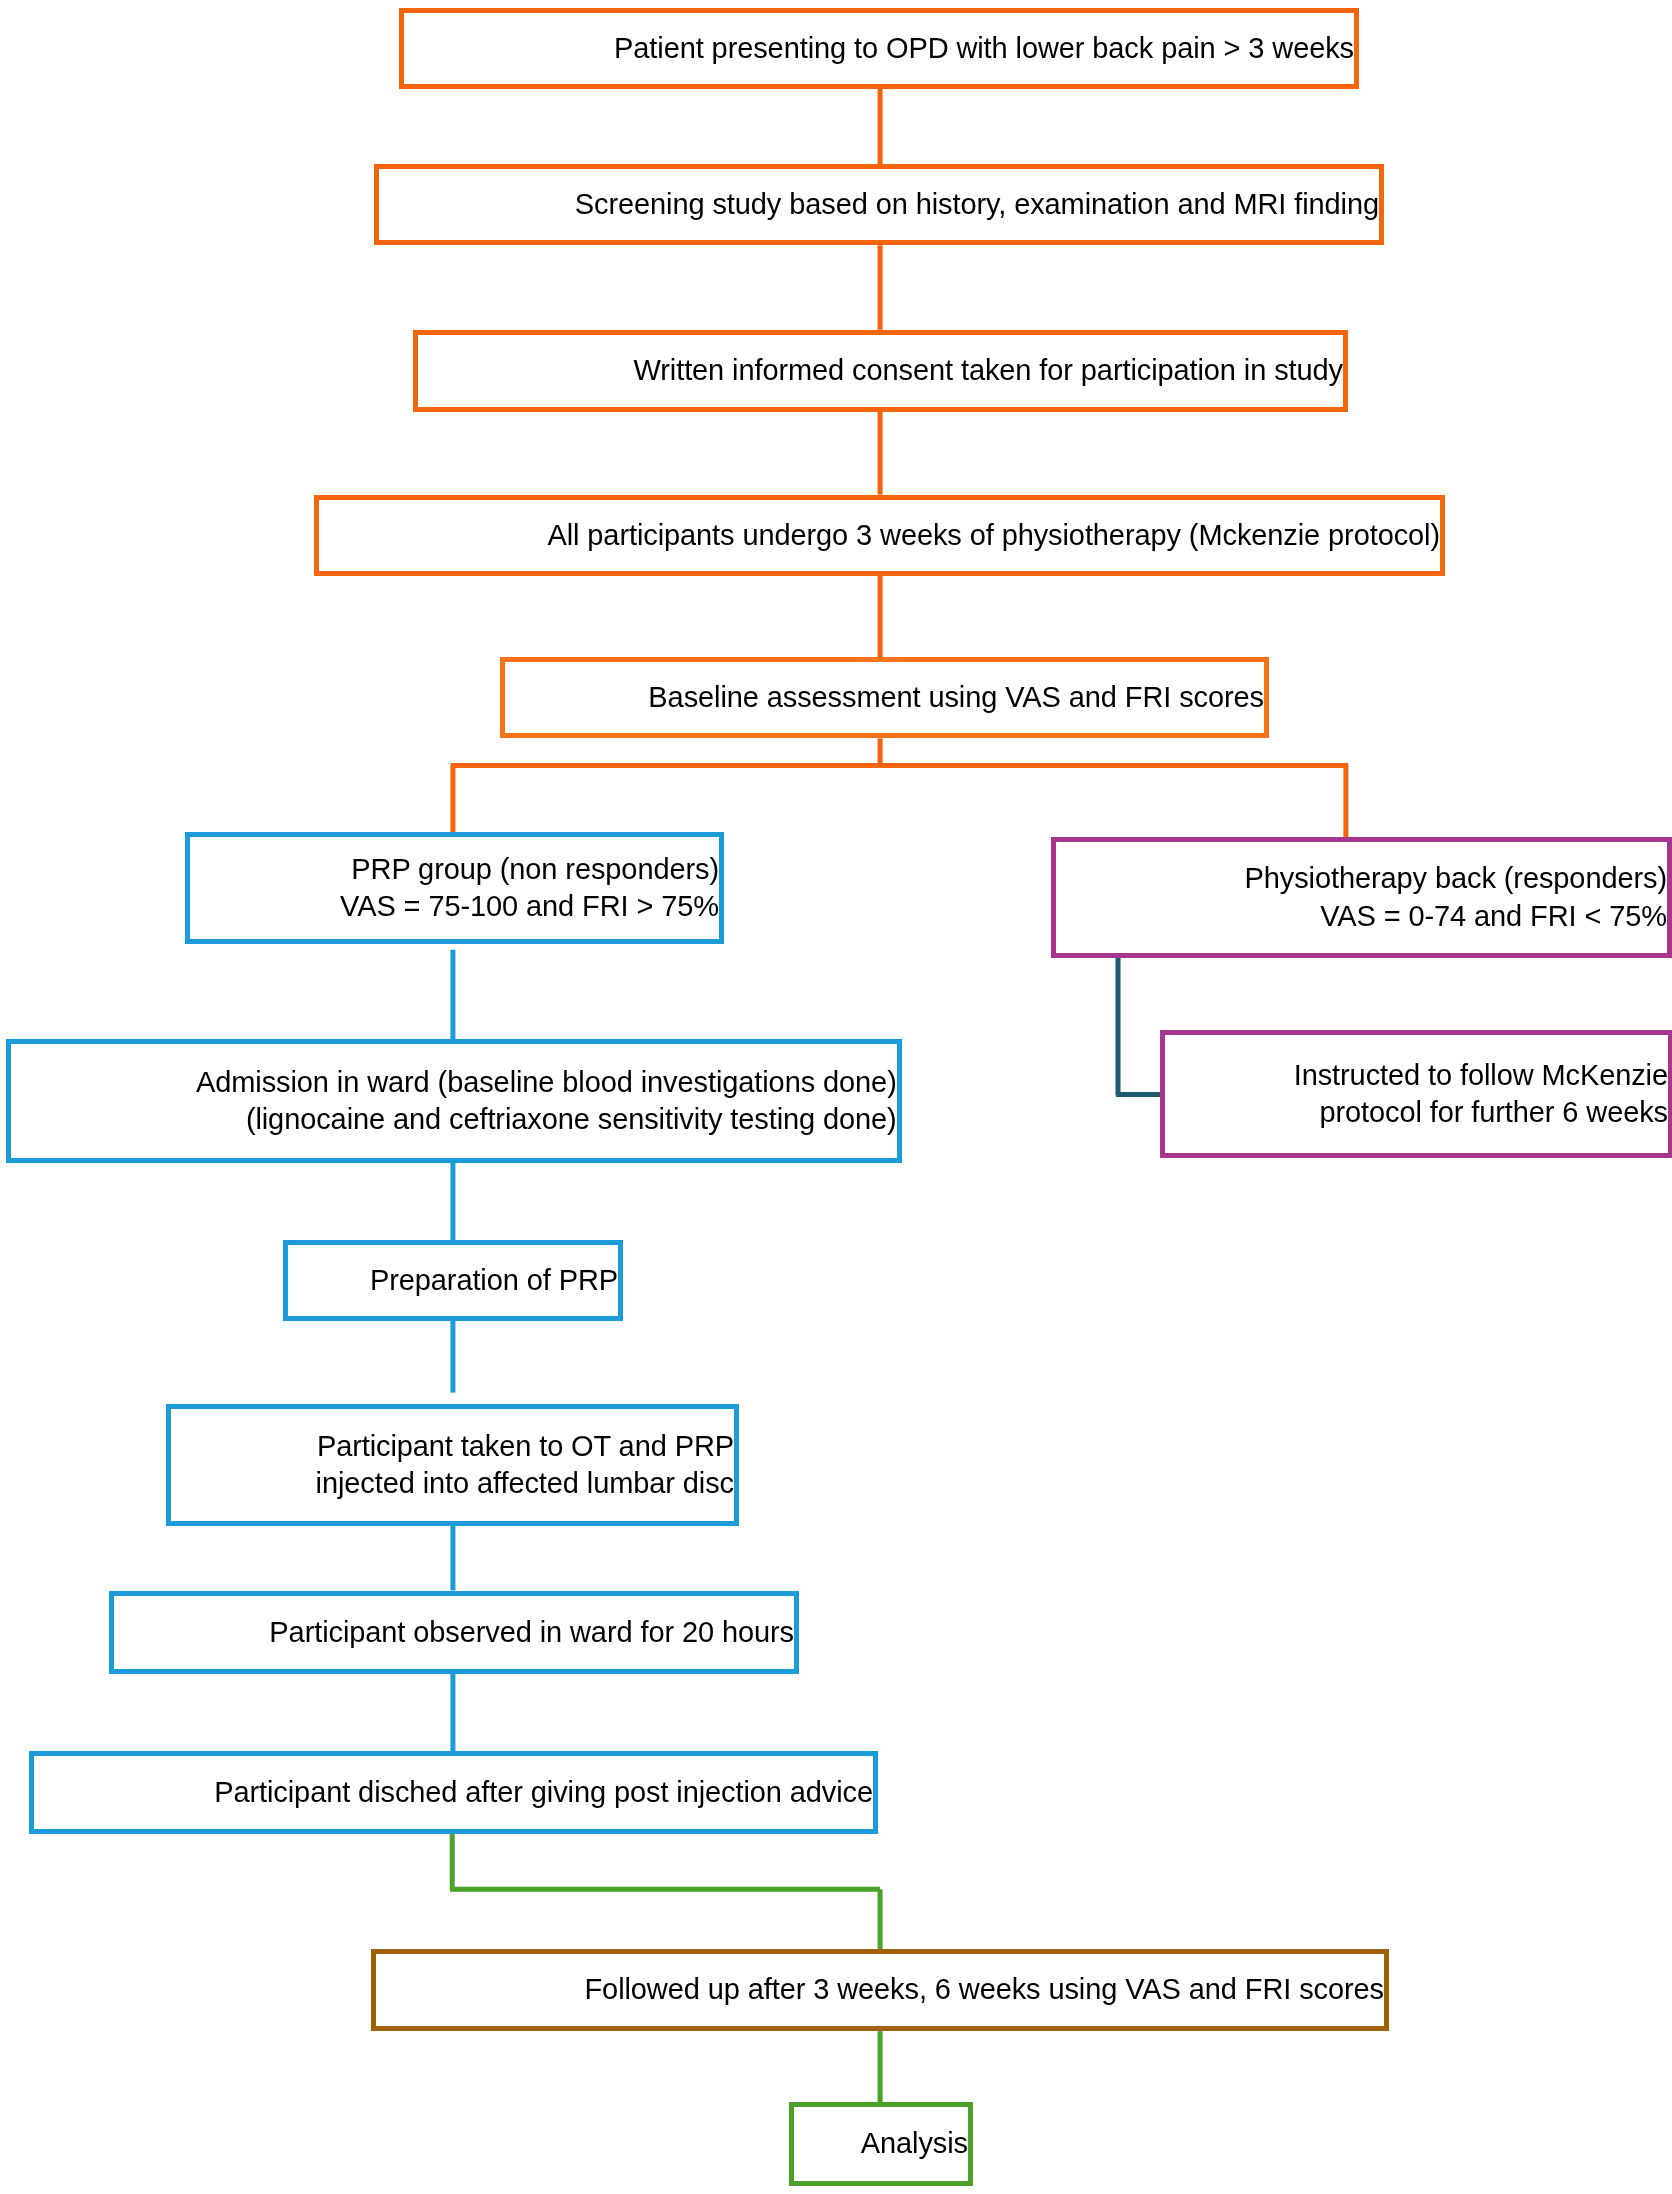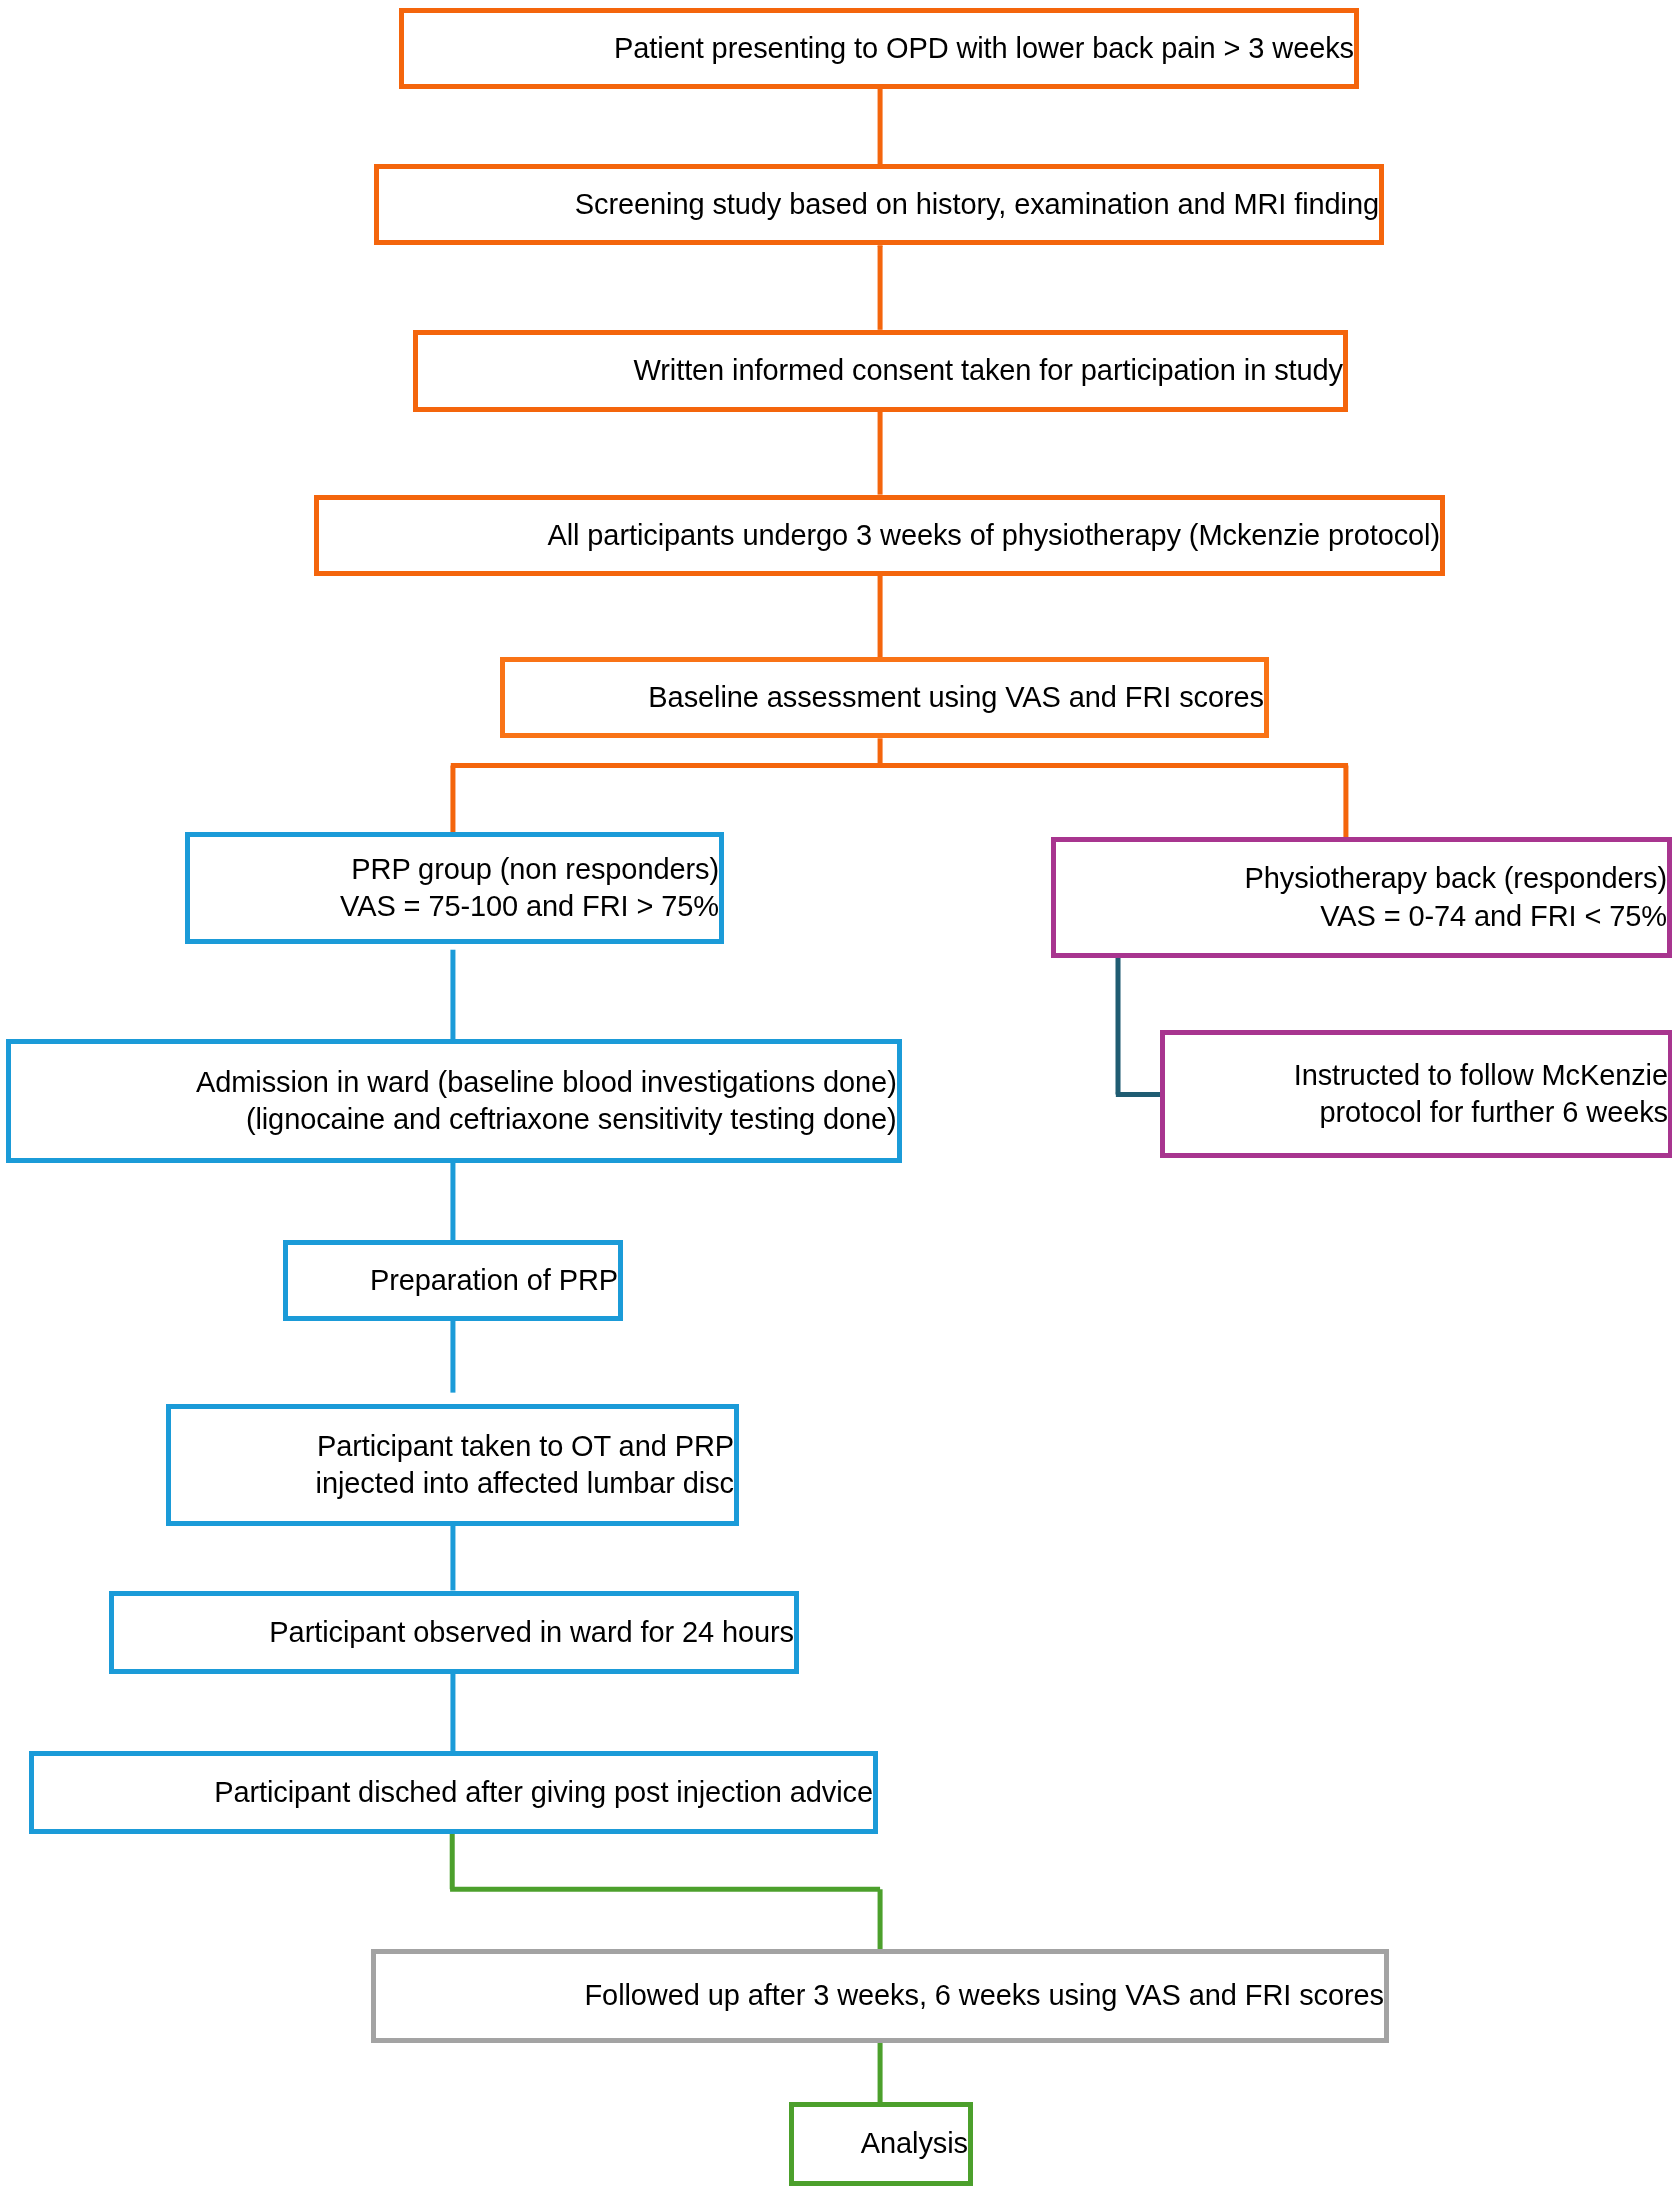--- a/index.html
+++ b/index.html
@@ -112,38 +112,38 @@
   <div class="node-box" style="left:283px; top:1240px; width:340px; height:81px; border:5px solid #1B9BD8;">
     <span class="node-line">Preparation of PRP</span>
   </div>
 
   <div class="node-box" style="left:166px; top:1392px; width:573px; height:122px; border:5px solid #1B9BD8;margin-top:12px;">
     <span class="node-line">Participant taken to OT and PRP</span>
     <span class="node-line">injected into affected lumbar disc</span>
   </div>
 
   <div class="node-box" style="left:109px; top:1591px; width:690px; height:83px; border:5px solid #1B9BD8;">
-    <span class="node-line">Participant observed in ward for 24 hours</span>
+    <span class="node-line">Participant observed in ward for 20 hours</span>
   </div>
 
   <div class="node-box" style="left:29px; top:1751px; width:849px; height:83px; border:5px solid #1B9BD8;">
     <span class="node-line">Participant disched after giving post injection advice</span>
   </div>
 
   <div class="node-box" style="left:1051px; top:837px; width:621px; height:121px; border:5px solid #A8358F;">
     <span class="node-line">Physiotherapy back (responders)</span>
     <span class="node-line">VAS = 0-74 and FRI &lt; 75%</span>
   </div>
 
   <div class="node-box" style="left:1160px; top:1030px; width:513px; height:128px; border:5px solid #A8358F;padding-left:36px;">
     <span class="node-line">Instructed to follow McKenzie</span>
     <span class="node-line">protocol for further 6 weeks</span>
   </div>
 
-  <div class="node-box" style="left:371px; top:1949px; width:1018px; height:94px; border:5px solid #a3a3a3;">
+  <div class="node-box" style="left:371px; top:1949px; width:1018px; height:82px; border:5px solid #a16207;">
     <span class="node-line">Followed up after 3 weeks, 6 weeks using VAS and FRI scores</span>
   </div>
 
   <div class="node-box" style="left:789px; top:2102px; width:184px; height:84px; border:5px solid #4CA02C;">
     <span class="node-line">Analysis</span>
   </div>
 
 </div>
 
 

